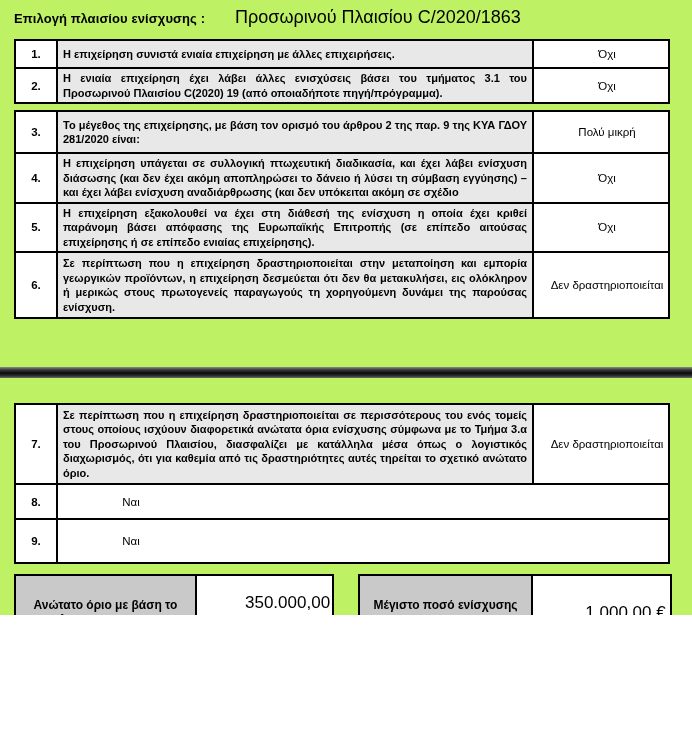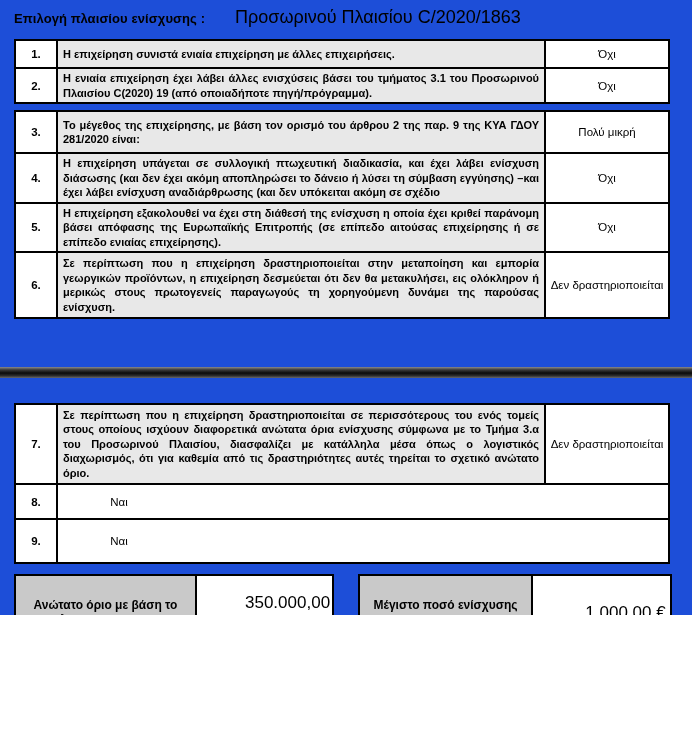--- a/index.html
+++ b/index.html
@@ -1,20 +1,20 @@
 <!DOCTYPE html>
 <html lang="el"><head>
 <meta charset="utf-8">
 <style>
   html,body{margin:0;padding:0;background:#ffffff;}
   .page{
     position:relative;
     width:692px;height:615px;
     overflow:hidden;
-    background:#1d4ed8;
+    background:#bef264;
     font-family:"Liberation Sans","DejaVu Sans",sans-serif;
     color:#000;
   }
   
   .doc-header{display:flex;align-items:baseline;padding:7px 0 0 14px;}
   .hdr-label{font-weight:bold;font-size:13px;letter-spacing:.1px;}
   .hdr-value{font-size:18px;margin-left:30px;}
 
   
   .qtable{width:656px;margin-left:14px;border:2px solid #000;box-sizing:border-box;background:#fff;}
@@ -34,20 +34,21 @@
   }
   .cell-q span{
     display:block;width:100%;
     text-align:justify;font-weight:bold;font-size:11px;line-height:14.5px;
   }
   .cell-a{
     flex:0 0 122px;width:122px;
     display:flex;align-items:center;justify-content:center;
     text-align:center;font-size:11.5px;line-height:14px;padding:0 4px;box-sizing:border-box;
     background:#fff;
+    margin-left:12px;
   }
   .mh26{min-height:26px;} .mh32{min-height:32px;} .mh40{min-height:40px;}
   .mh46{min-height:46px;} .mh64{min-height:64px;} .mh78{min-height:78px;}
   .mh33{min-height:33px;} .mh42{min-height:42px;}
 
   
   .page-divider{
     width:692px;height:11px;margin-top:48px;
     background:linear-gradient(180deg,#8a8a8a 0%,#3d3d3d 25%,#0a0a0a 55%,#2e2e2e 80%,#6b6b6b 100%);
   }

